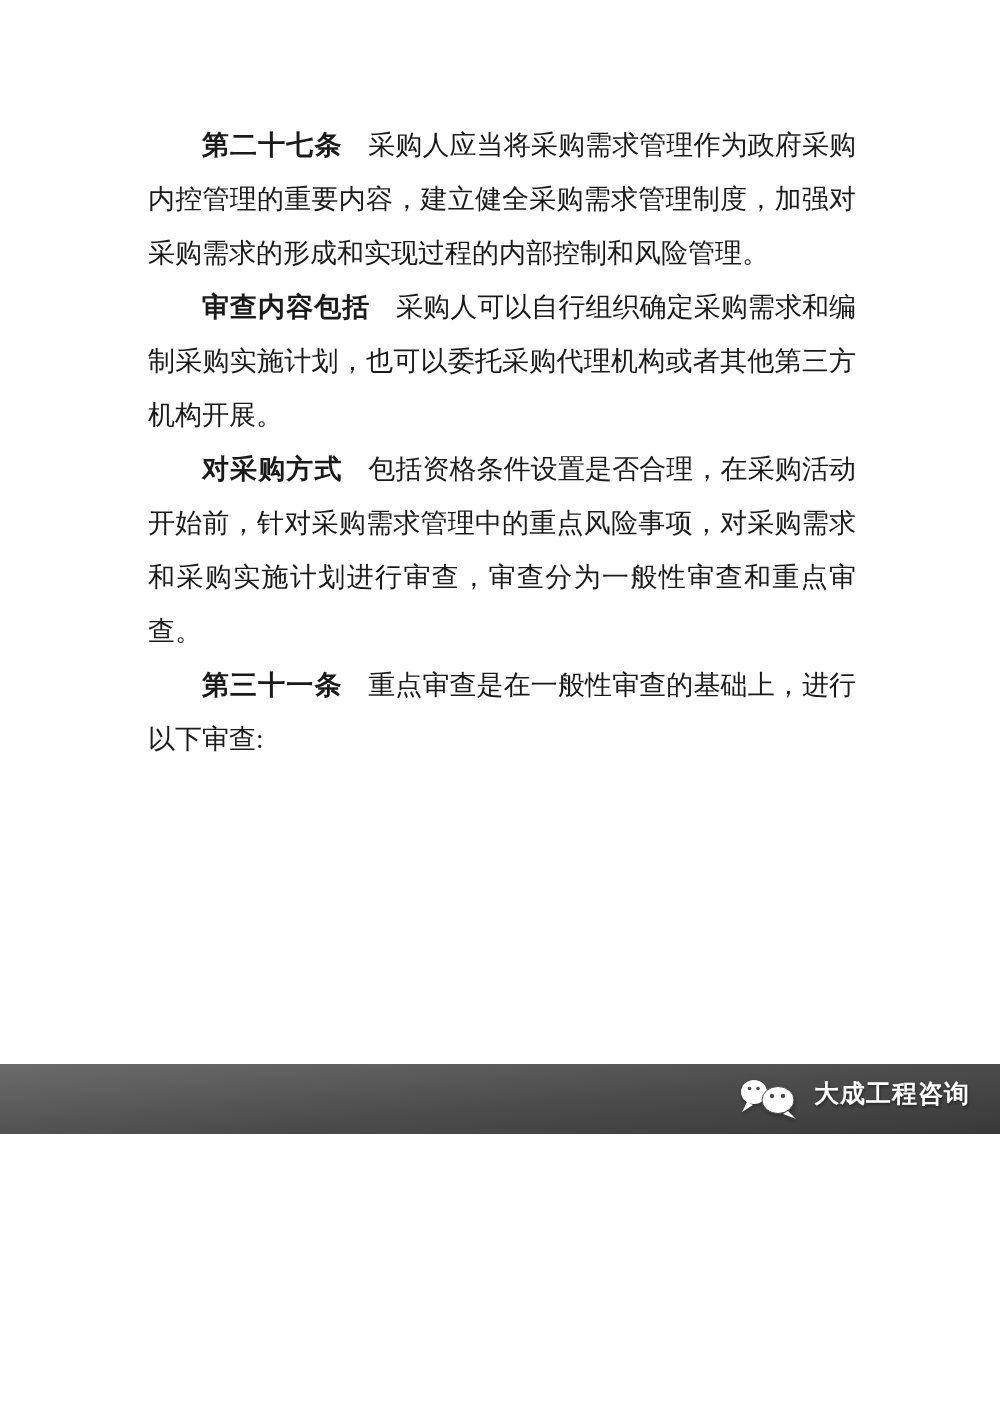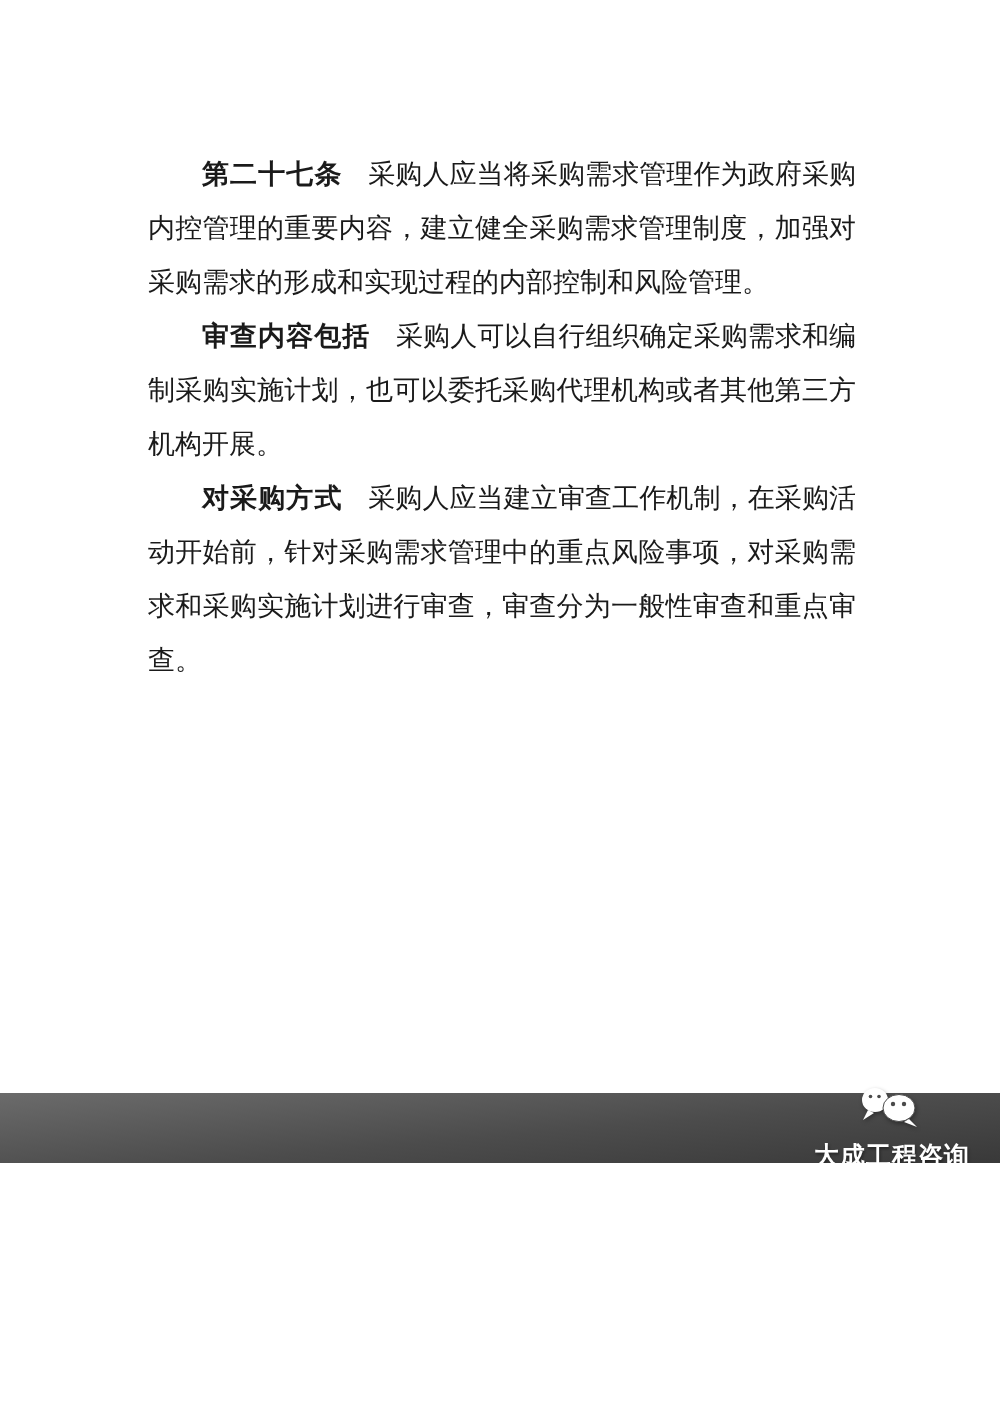--- a/index.html
+++ b/index.html
@@ -3,21 +3,20 @@
 <meta charset="utf-8">
 <style>
   html, body { margin: 0; padding: 0; background: #ffffff; }
   .page {
     position: relative;
     width: 1000px;
     height: 1134px;
     background: #ffffff;
     overflow: hidden;
     font-family: "Liberation Serif", "DejaVu Serif", serif;
-    margin-top: 29px;
   }
   .content {
     position: absolute;
     left: 148px;
     top: 118px;
     width: 708px;
     font-size: 27px;
     line-height: 54px;
     color: #1a1a1a;
     text-align: justify;
@@ -46,21 +45,21 @@
     bottom: 0;
     width: 100%;
     height: 70px;
     box-sizing: border-box;
     background: linear-gradient(175deg, #6b6b6b 0%, #4c4c4c 55%, #393939 100%);
     display: flex;
     align-items: center;
     justify-content: flex-end;
     padding-right: 30px;
   }
-  .brand { display: flex; align-items: center; gap: 10px; flex-direction: column; }
+  .brand { display: flex; gap: 10px; }
   .brand-name {
     color: #ffffff;
     font-size: 25px;
     font-weight: 600;
     letter-spacing: 1px;
     text-shadow: 1px 2px 3px rgba(0,0,0,0.45);
     font-family: "Liberation Serif", "DejaVu Serif", serif;
   }
   .wechat-logo { display: block; filter: drop-shadow(1px 2px 2px rgba(0,0,0,0.35)); }
 </style>
@@ -70,21 +69,24 @@
 <div class="page">
 
   <main class="content">
     <p class="para">
       <span class="article-label">第二十七条</span><span>采购人应当将采购需求管理作为政府采购内控管理的重要内容，建立健全采购需求管理制度，加强对采购需求的形成和实现过程的内部控制和风险管理。</span>
     </p>
     <p class="para">
       <span class="article-label">审查内容包括</span><span>采购人可以自行组织确定采购需求和编制采购实施计划，也可以委托采购代理机构或者其他第三方机构开展。</span>
     </p>
     <p class="para">
-      <span class="article-label">对采购方式</span><span>采购人应当建立审查工作机制，在采购活动开始前，针对采购需求管理中的重点风险事项，对采购需求和采购实施计划进行审查，审查分为一般性审查和重点审查。</span>
+      <span class="article-label">对采购方式</span><span>包括资格条件设置是否合理，在采购活动开始前，针对采购需求管理中的重点风险事项，对采购需求和采购实施计划进行审查，审查分为一般性审查和重点审查。</span>
+    </p>
+    <p class="para">
+      <span class="article-label">第三十一条</span><span>重点审查是在一般性审查的基础上，进行以下审查:</span>
     </p>
   </main>
 
   <div class="page-number">10</div>
 
   <footer class="footer-bar">
     <div class="brand">
       <svg class="wechat-logo" width="66" height="44" viewBox="0 0 66 44" xmlns="http://www.w3.org/2000/svg">
 
         <ellipse cx="16" cy="15" rx="13" ry="12" fill="#ffffff"></ellipse>

